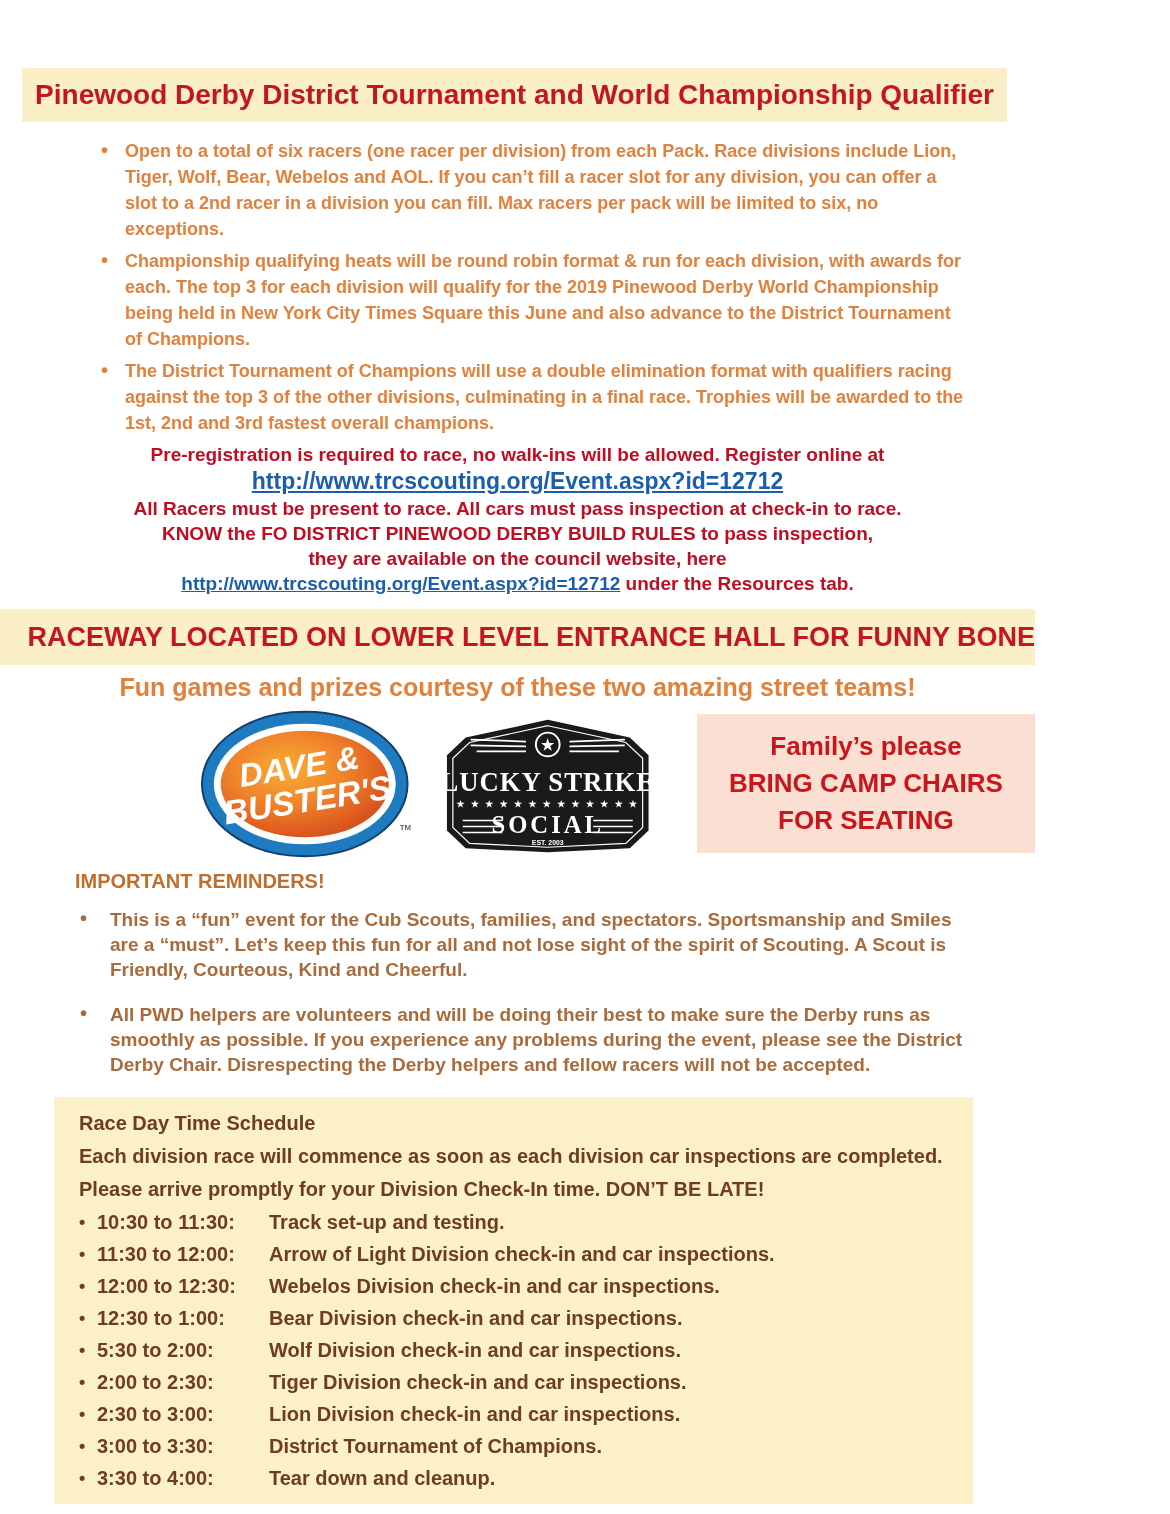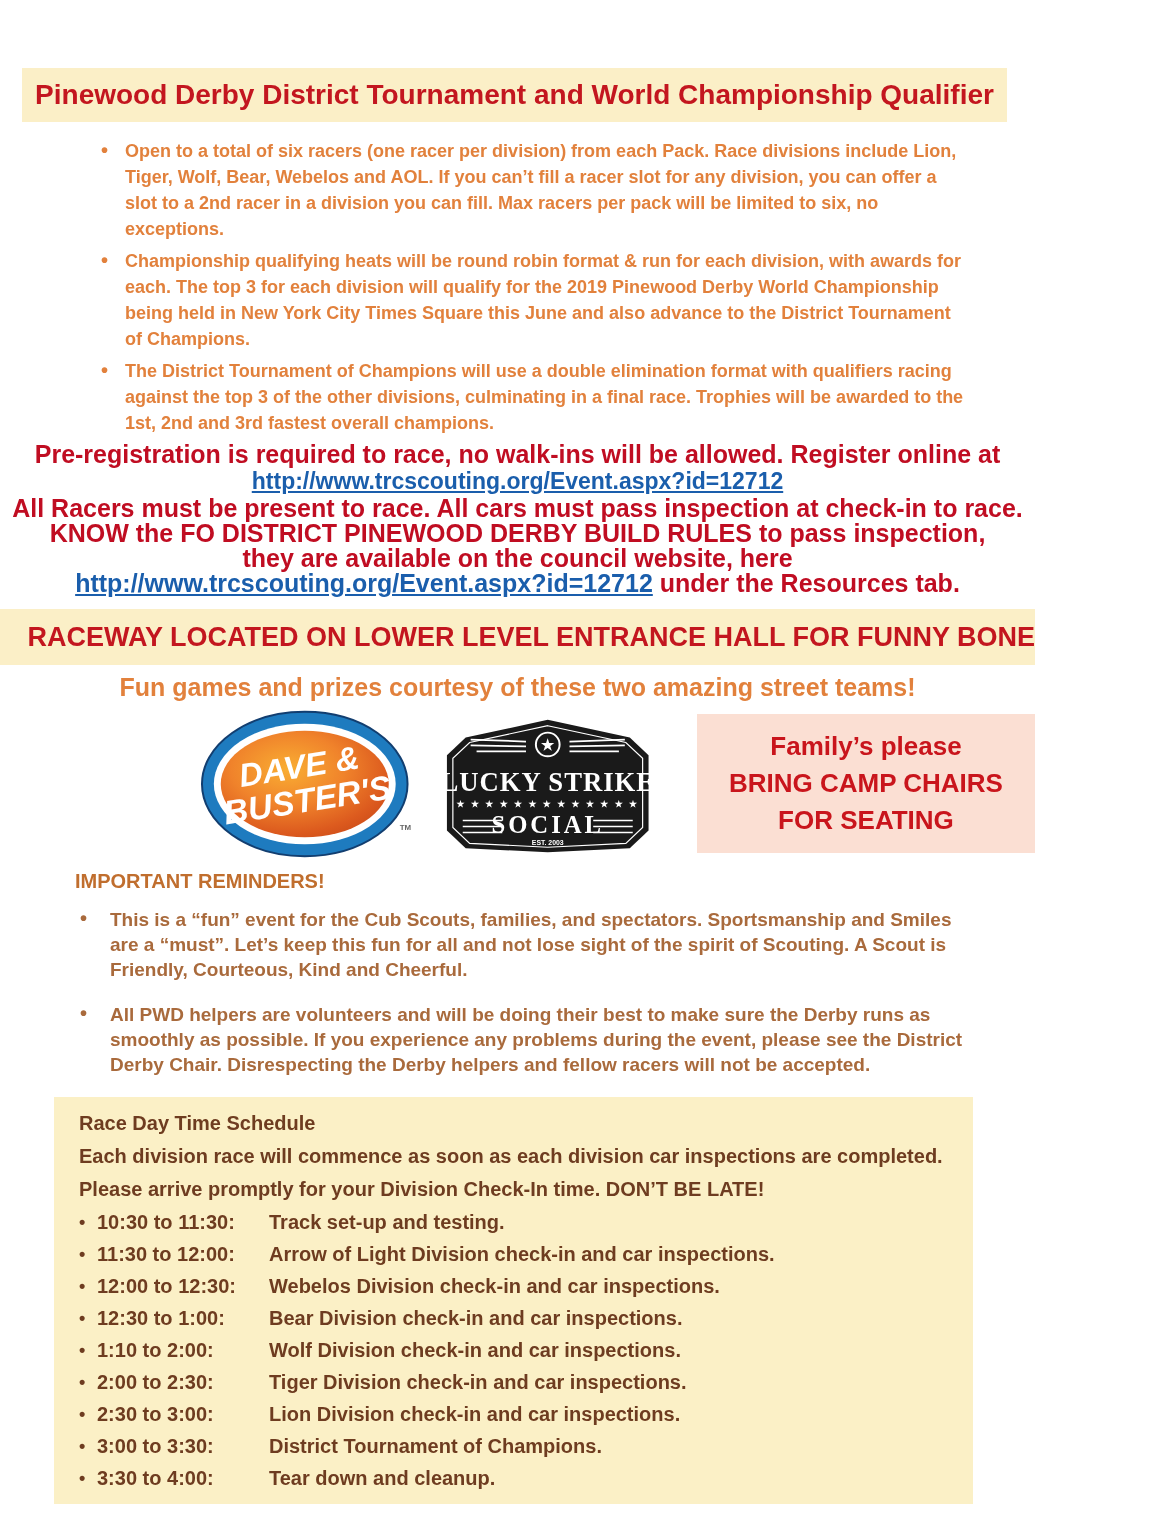--- a/index.html
+++ b/index.html
@@ -30,21 +30,21 @@
     line-height:26px;
   }
   .intro-list li{position:relative;padding-left:28px;margin-bottom:6px;}
   .intro-list li::before{
     content:"•";
     position:absolute;left:4px;top:-1px;
     font-size:20px;color:#e2813c;
   }
   
   .reg-block{text-align:center;color:#c00d22;}
-  .reg-line{font-size:25px;line-height:25px;margin:0;}
+  .reg-line{font-size:19px;line-height:25px;margin:0;}
   .reg-url-big{font-size:23px;line-height:29px;margin:0;}
   .reg-block a{color:#1a5eac;text-decoration:underline;}
   
   .raceway-banner{
     margin-top:13px;
     background:#fbefc7;
     color:#c3161f;
     font-size:27px;
     line-height:30px;
     text-align:right;
@@ -204,21 +204,21 @@
 
   <div class="schedule-box">
     <p class="schedule-head">Race Day Time Schedule</p>
     <p class="schedule-intro">Each division race will commence as soon as each division car inspections are completed.</p>
     <p class="schedule-intro">Please arrive promptly for your Division Check-In time. DON’T BE LATE!</p>
     <ul class="schedule-list">
       <li><span class="sched-time">10:30 to 11:30:</span><span>Track set-up and testing.</span></li>
       <li><span class="sched-time">11:30 to 12:00:</span><span>Arrow of Light Division check-in and car inspections.</span></li>
       <li><span class="sched-time">12:00 to 12:30:</span><span>Webelos Division check-in and car inspections.</span></li>
       <li><span class="sched-time">12:30 to 1:00:</span><span>Bear Division check-in and car inspections.</span></li>
-      <li><span class="sched-time">1:10 to 2:00:</span><span>Wolf Division check-in and car inspections.</span></li>
+      <li><span class="sched-time">5:30 to 2:00:</span><span>Wolf Division check-in and car inspections.</span></li>
       <li><span class="sched-time">2:00 to 2:30:</span><span>Tiger Division check-in and car inspections.</span></li>
       <li><span class="sched-time">2:30 to 3:00:</span><span>Lion Division check-in and car inspections.</span></li>
       <li><span class="sched-time">3:00 to 3:30:</span><span>District Tournament of Champions.</span></li>
       <li><span class="sched-time">3:30 to 4:00:</span><span>Tear down and cleanup.</span></li>
     </ul>
   </div>
 
 </div>
 
 </body></html>

